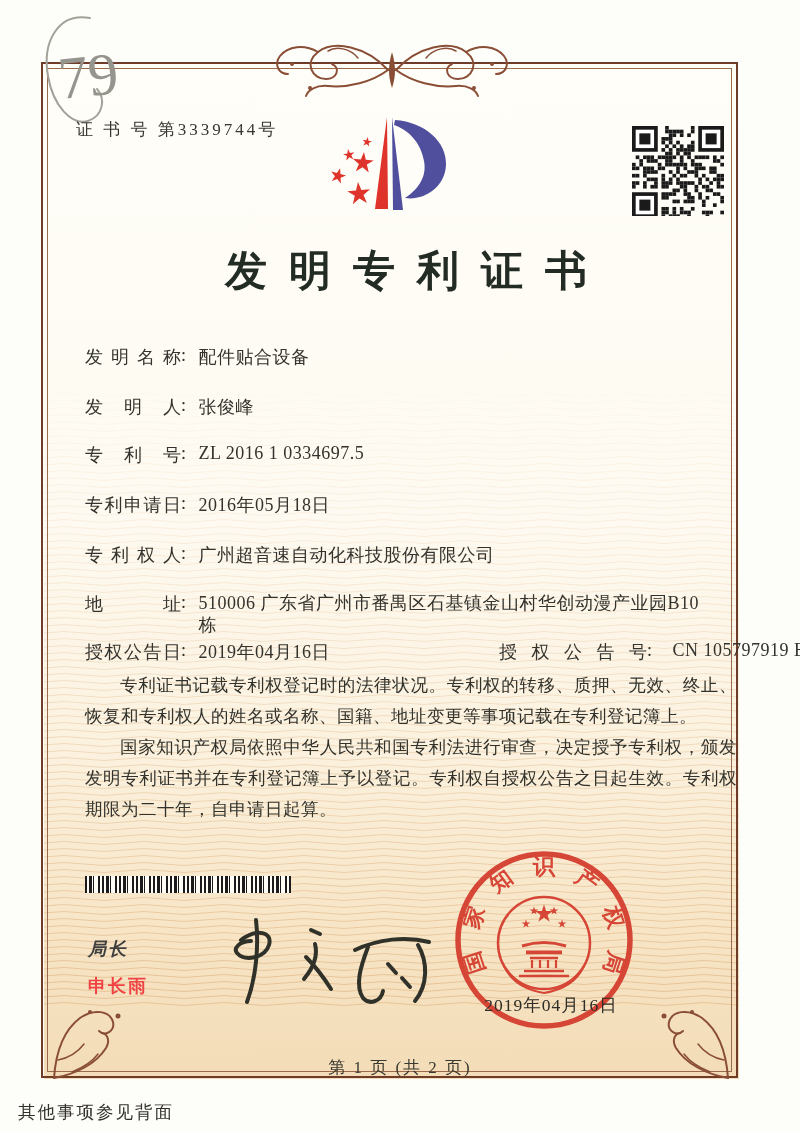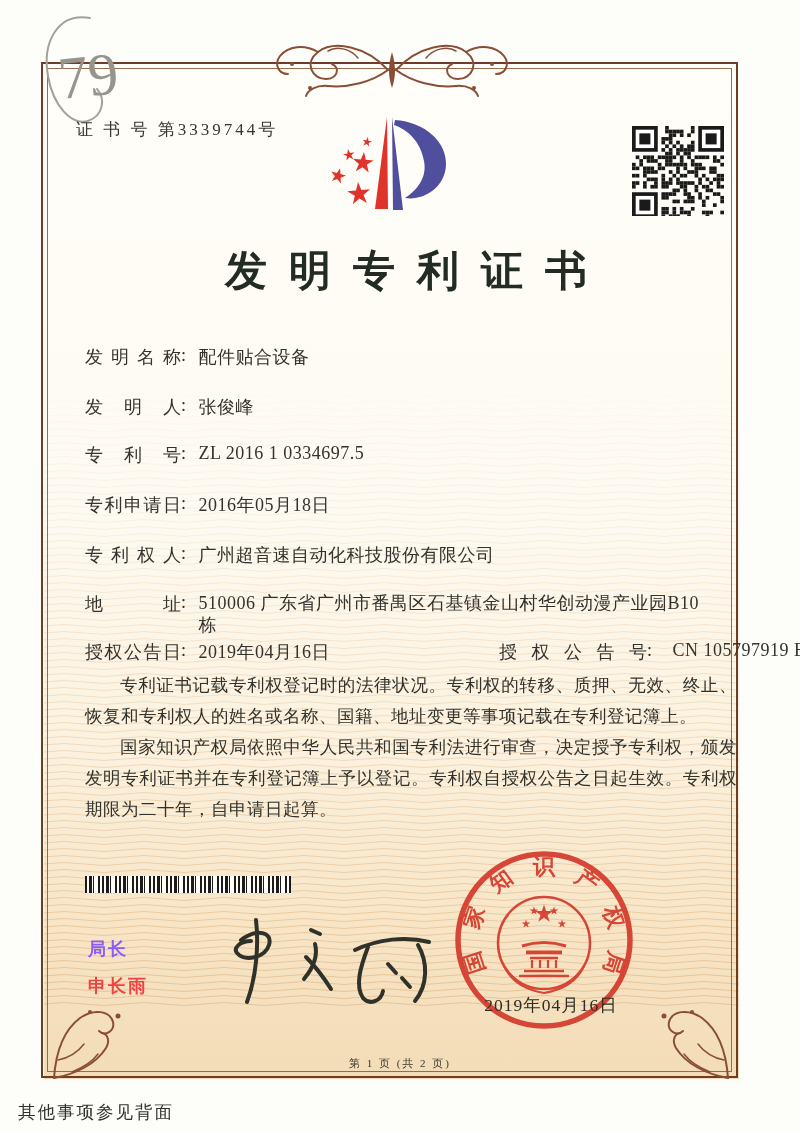--- a/index.html
+++ b/index.html
@@ -27,26 +27,26 @@
   .colon{display:inline-block;vertical-align:top;}
   .val{display:inline-block;margin-left:8px;vertical-align:top;letter-spacing:0.5px;}
   .val.wrap{white-space:normal;width:505px;line-height:22px;}
   .pair2{position:absolute;left:401px;top:0;margin-left:13px;}
   .pair2 .lbl{width:148px;}
   .pair2 .val{margin-left:16px;}
   .body-text{position:absolute;left:85px;top:670px;width:652px;color:#32322b;}
   .body-text p{margin:0;font-size:17.5px;line-height:31px;text-indent:2em;text-align:justify;letter-spacing:0.5px;}
   .barcode{position:absolute;left:85px;top:876px;width:206px;height:17px;
     background:repeating-linear-gradient(90deg,#1b1b1b 0 2px,#fffdf6 2px 4px,#1b1b1b 4px 7px,#fffdf6 7px 8px,#1b1b1b 8px 9px,#fffdf6 9px 13px,#1b1b1b 13px 15px,#fffdf6 15px 17px);}
-  .juzhang{position:absolute;left:88px;top:937px;font-size:18px;font-weight:600;color:#8b5cf6;letter-spacing:2px;}
+  .juzhang{position:absolute;left:88px;top:937px;font-size:18px;font-weight:600;color:#404040;letter-spacing:2px;font-style:italic;}
   .juname{position:absolute;left:88px;top:974px;font-size:18px;font-weight:600;color:#ef4444;letter-spacing:2px;}
   .sig{position:absolute;left:205px;top:908px;}
   .seal{position:absolute;left:452px;top:848px;opacity:0.93;}
   .seal-date{position:absolute;left:466px;top:993px;width:170px;text-align:center;font-size:17.5px;color:#2e2d27;letter-spacing:1px;}
-  .page-info{position:absolute;left:0;top:1056px;width:800px;text-align:center;font-size:11px;color:#3a392f;letter-spacing:2px;}
+  .page-info{position:absolute;left:0;top:1056px;width:800px;text-align:center;font-size:17px;color:#3a392f;letter-spacing:2px;}
   .back-note{position:absolute;left:0;top:1100px;width:800px;text-align:left;font-size:17.5px;color:#32312a;letter-spacing:2px;margin-left:18px;}
 </style>
 </head>
 <body>
 
 <div class="page">
 
   <div class="inner-bg"></div>
   <svg class="waves" width="695" height="1014" id="waves-svg">
       <path d="M0,330 q20,-3 40,0 q20,3 40,0 q20,-3 40,0 q20,3 40,0 q20,-3 40,0 q20,3 40,0 q20,-3 40,0 q20,3 40,0 q20,-3 40,0 q20,3 40,0 q20,-3 40,0 q20,3 40,0 q20,-3 40,0 q20,3 40,0 q20,-3 40,0 q20,3 40,0 q20,-3 40,0 q20,3 40,0" fill="none" stroke="#d9a872" stroke-width="1" opacity="0.04"></path>

